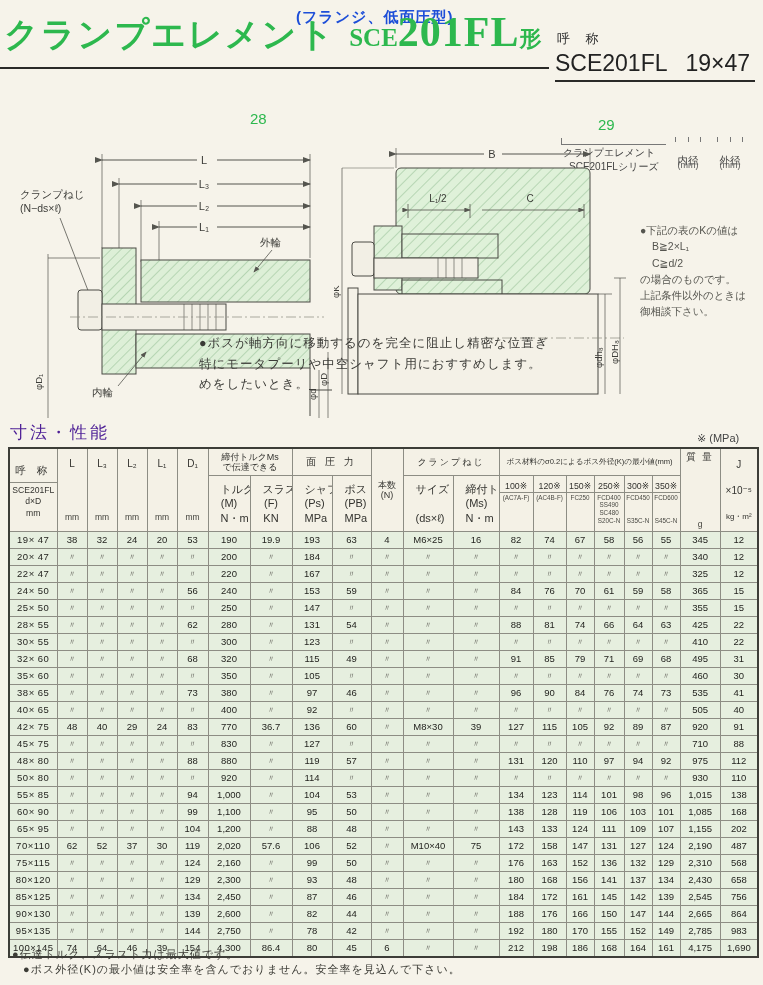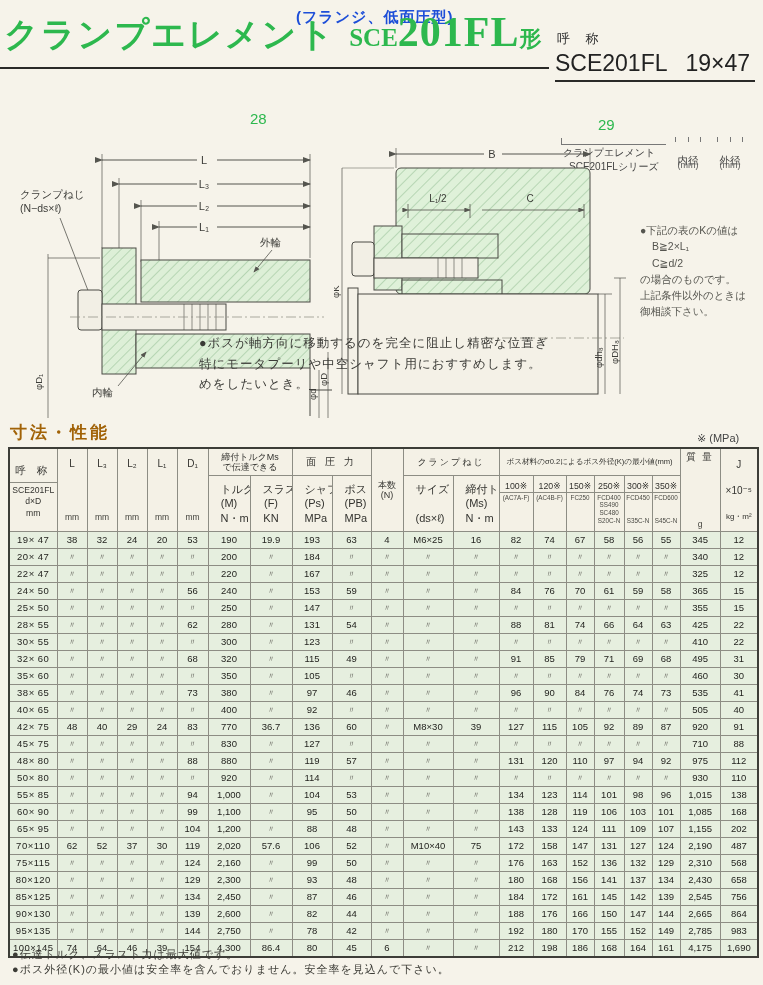--- a/index.html
+++ b/index.html
@@ -36,21 +36,21 @@
   .dia-lbl{position:absolute;top:72px;font-size:10.5px;color:#444;text-align:center;width:40px;}
   .dia-unit{position:absolute;top:78px;font-size:9px;color:#555;text-align:center;width:40px;}
 
   
   svg text{font-family:"Liberation Sans","DejaVu Sans",sans-serif;fill:#3c3c38;}
   .feature{left:199px;top:333px;font-size:12.5px;color:#3a3a36;line-height:1.65;letter-spacing:1px;}
   .knote{left:640px;top:222px;font-size:10.5px;color:#55554f;line-height:1.55;}
   .knote div:nth-child(2),.knote div:nth-child(3){padding-left:12px;}
 
   
-  .tbl-title{left:10px;top:421px;font-size:17px;color:#a16207;font-weight:bold;letter-spacing:3px;}
+  .tbl-title{left:10px;top:421px;font-size:17px;color:#4c1d95;font-weight:normal;letter-spacing:3px;}
   .unit-note{left:697px;top:432px;font-size:11px;color:#444;}
   table.spec{position:absolute;left:8px;top:447px;border-collapse:collapse;table-layout:fixed;
              width:749px;border:2px solid #3d3d38;}
   .spec th,.spec td{border:1px solid #8d8d84;padding:0;text-align:center;vertical-align:middle;
                     overflow:hidden;white-space:nowrap;}
   .spec thead th{background:#f4f1e6;font-weight:normal;color:#33332f;}
   .spec tbody td{background:#e6efdf;font-size:9.5px;color:#242420;height:16px;line-height:16px;}
   .spec tbody tr:last-child td{border-top:1.5px solid #3d3d38;}
   .spec td.c-name{font-size:9.5px;letter-spacing:0.5px;}
   .spec td.ditto{color:#6b6b64;font-size:9px;}
@@ -59,21 +59,21 @@
   .h-unit{font-size:8.5px;color:#44443e;}
   .grp{font-size:9px;line-height:1.15;padding:1px 0;}
   .grp2{font-size:10px;letter-spacing:3px;}
   .grpk{font-size:7.6px;}
   .sub3{font-size:11px;line-height:1.3;padding:1px 12px;}
   .namecell .top{font-size:10.5px;letter-spacing:4px;border-bottom:1px solid #8d8d84;padding:5px 0 4px;}
   .namecell .bot{font-size:8.6px;line-height:1.35;padding:2px 0;}
   .kcell .knum{font-size:8.8px;border-bottom:1px solid #8d8d84;padding:1px 0;}
   .kcell .kmat{font-size:6.3px;line-height:1.25;color:#4a4a44;min-height:34px;padding-top:1px;}
   .footnote{left:12px;font-size:11px;color:#3c3c36;letter-spacing:1px;}
-  .fn1{top:947px;} .fn2{top:962px;}
+  .fn1{top:947px;} .fn2{top:962px;margin-left:11px;}
 </style>
 </head>
 <body>
 
 <div class="page">
 
   <div class="abs subtitle">(フランジ、低面圧型)</div>
   <div class="abs title-row">
     <span class="title-main">クランプエレメント</span><span class="title-sce">SCE</span><span class="title-201">201FL</span><span class="title-kata">形</span>
   </div>

